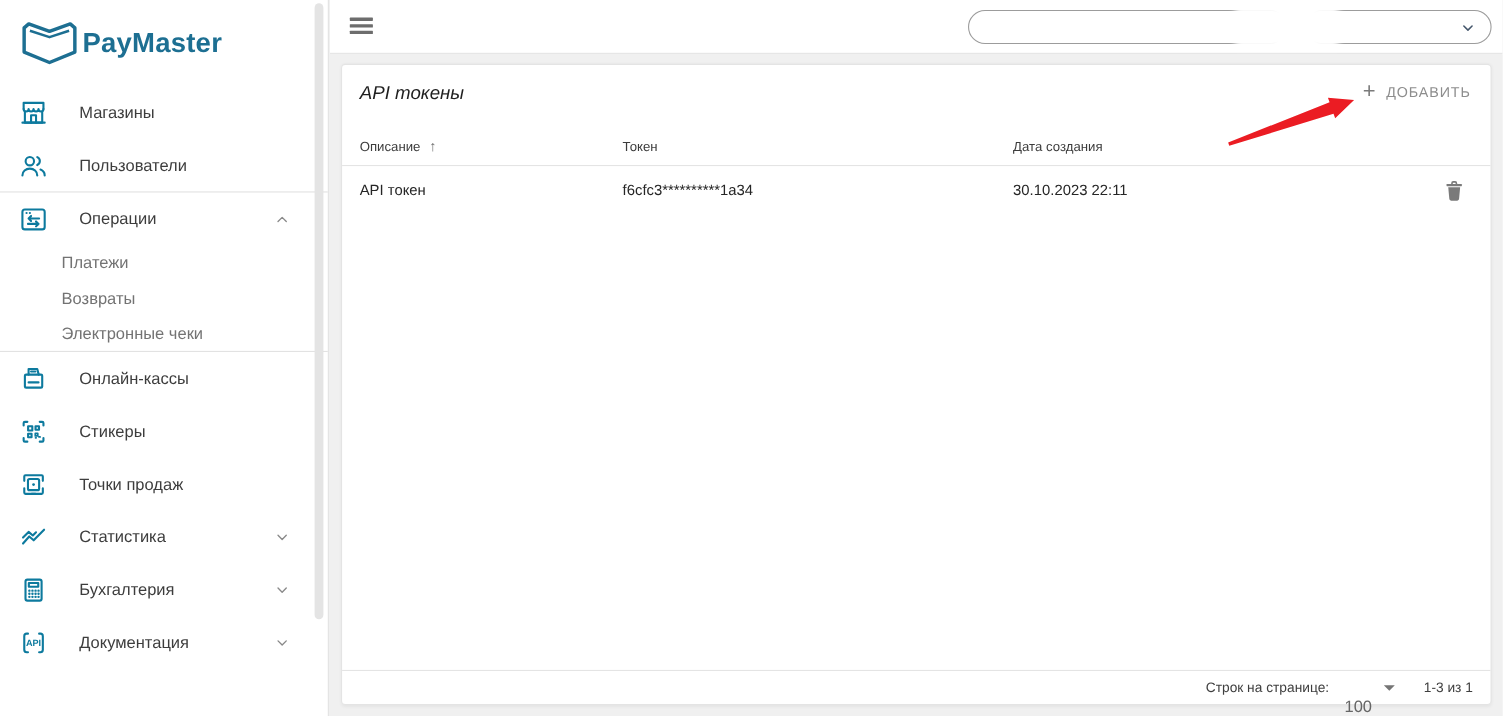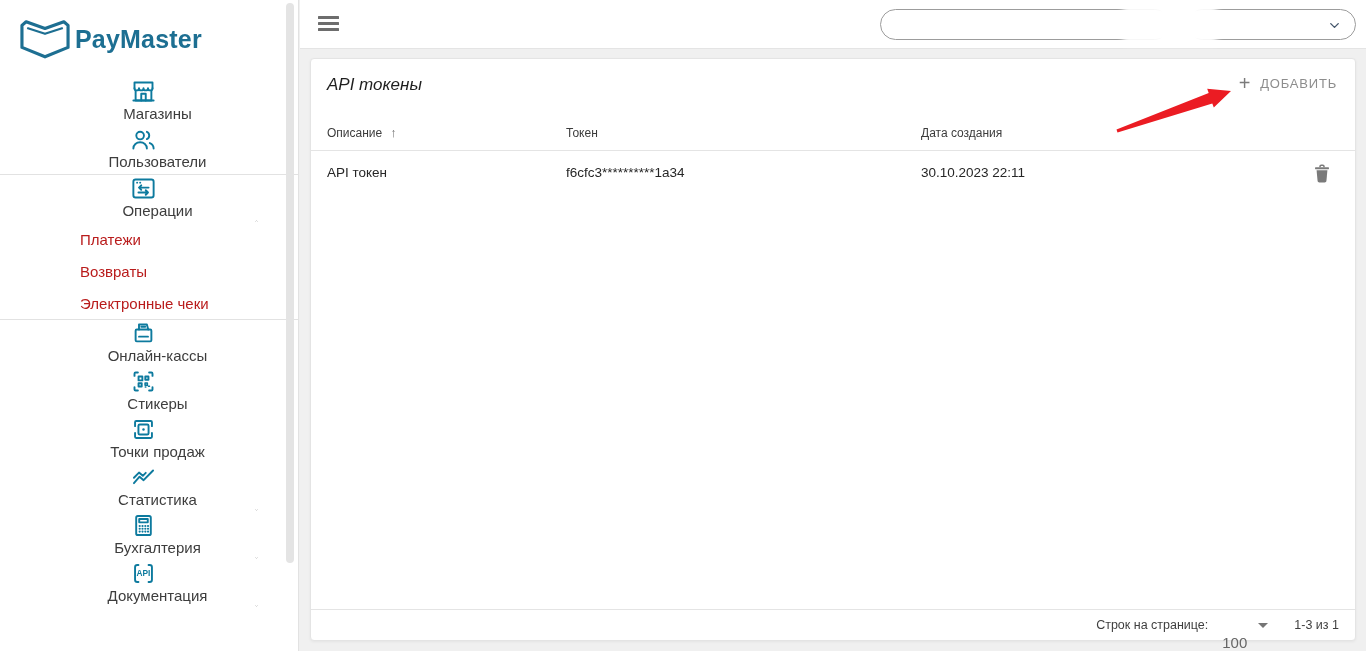--- a/index.html
+++ b/index.html
@@ -13,26 +13,26 @@
 
   
   .sidebar {
     position: absolute; left: 0; top: 0; width: 299px; height: 651px;
     background: #fff; border-right: 1px solid #e2e2e2; z-index: 5;
   }
   .logo-row { height: 78px; display: flex; align-items: center; padding-left: 18px; }
   .logo-mark { width: 54px; height: 44px; color: #1d6f92; flex: 0 0 auto; }
   .logo-text { font-size: 25px; font-weight: bold; color: #1d6f92; margin-left: 3px; letter-spacing: .2px; }
 
-  .nav-item { height: 48px; display: flex; align-items: center; padding-left: 17px; cursor: pointer; flex-direction: column; }
+  .nav-item { height: 48px; display: flex; align-items: center; padding-left: 17px; cursor: pointer; }
   .nav-icon { width: 27px; height: 27px; color: #0d7a9e; margin-right: 28px; flex: 0 0 auto; }
   .nav-icon svg { width: 100%; height: 100%; }
   .nav-label { font-size: 15px; color: #3d3d3d; }
   .chevron { margin-left: auto; margin-right: 34px; width: 15px; height: 15px; color: #8a8a8a; }
-  .sub-item { height: 32px; display: flex; align-items: center; padding-left: 80px; font-size: 15px; color: #b91c1c; cursor: pointer; }
+  .sub-item { height: 32px; display: flex; align-items: center; padding-left: 56px; font-size: 15px; color: #737373; cursor: pointer; }
   .divider { height: 1px; background: #e2e2e2; }
   .scroll-thumb {
     position: absolute; right: 4px; top: 3px; width: 8px; height: 560px;
     background: #e4e4e4; border-radius: 4px;
   }
 
   
   .topbar {
     position: absolute; left: 300px; top: 0; right: 0; height: 49px;
     background: #fff; border-bottom: 1px solid #e4e4e4; z-index: 2;

